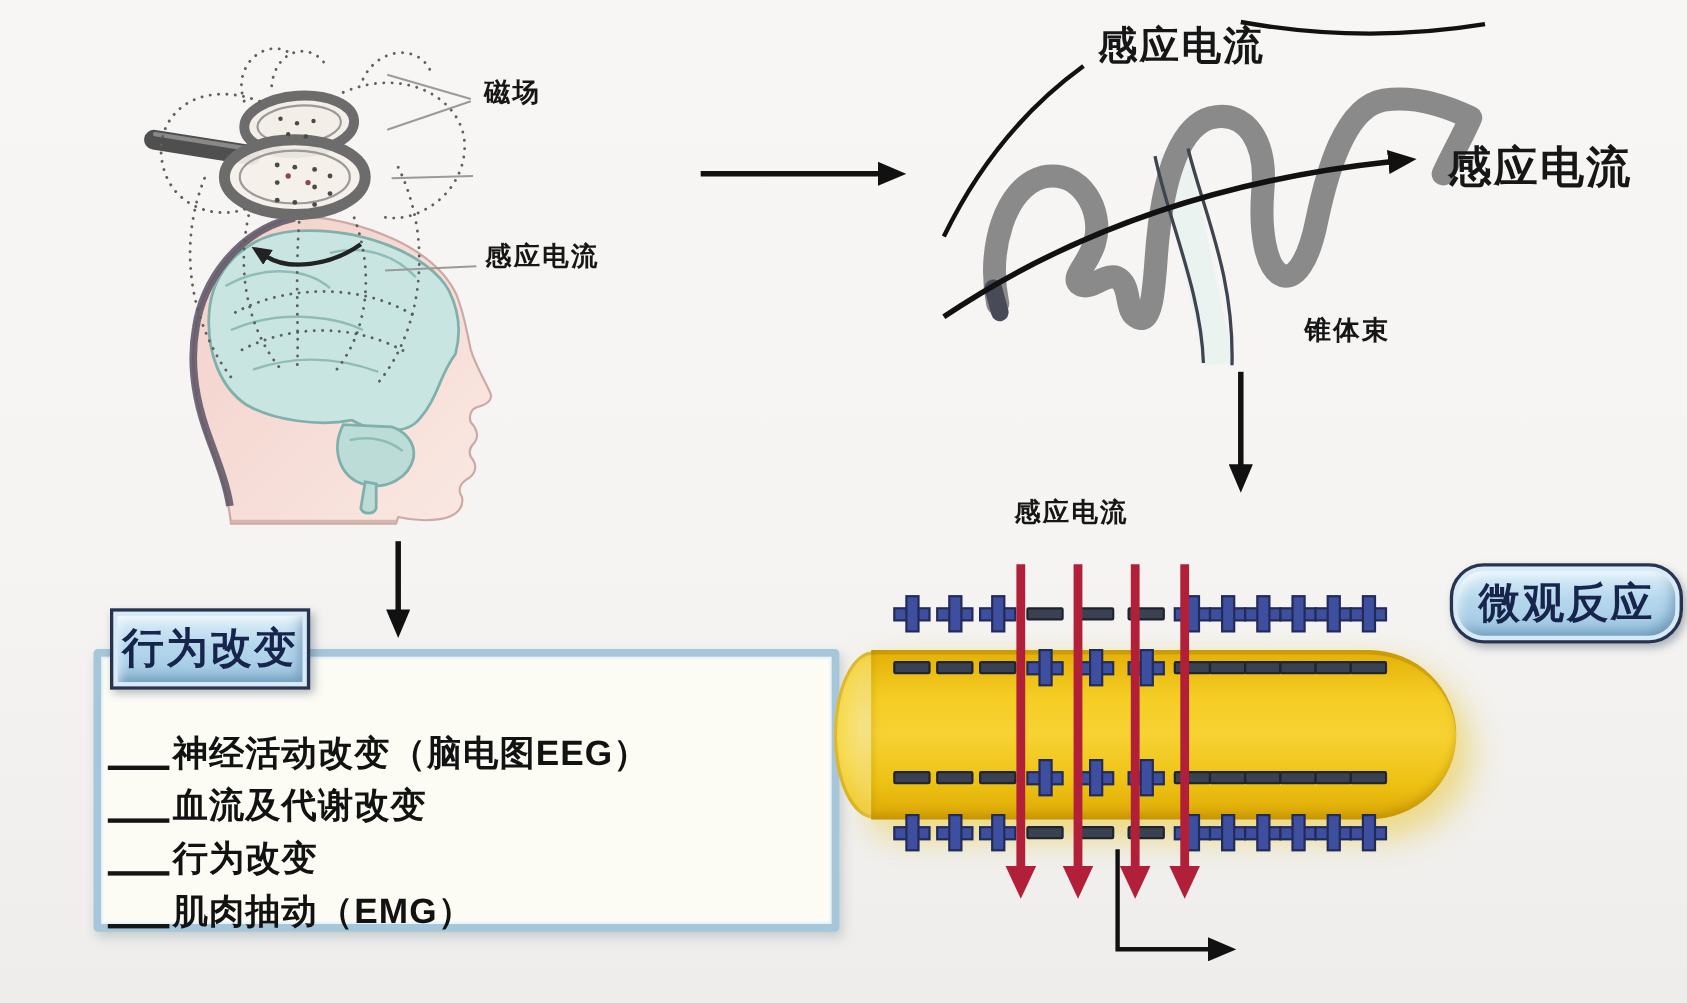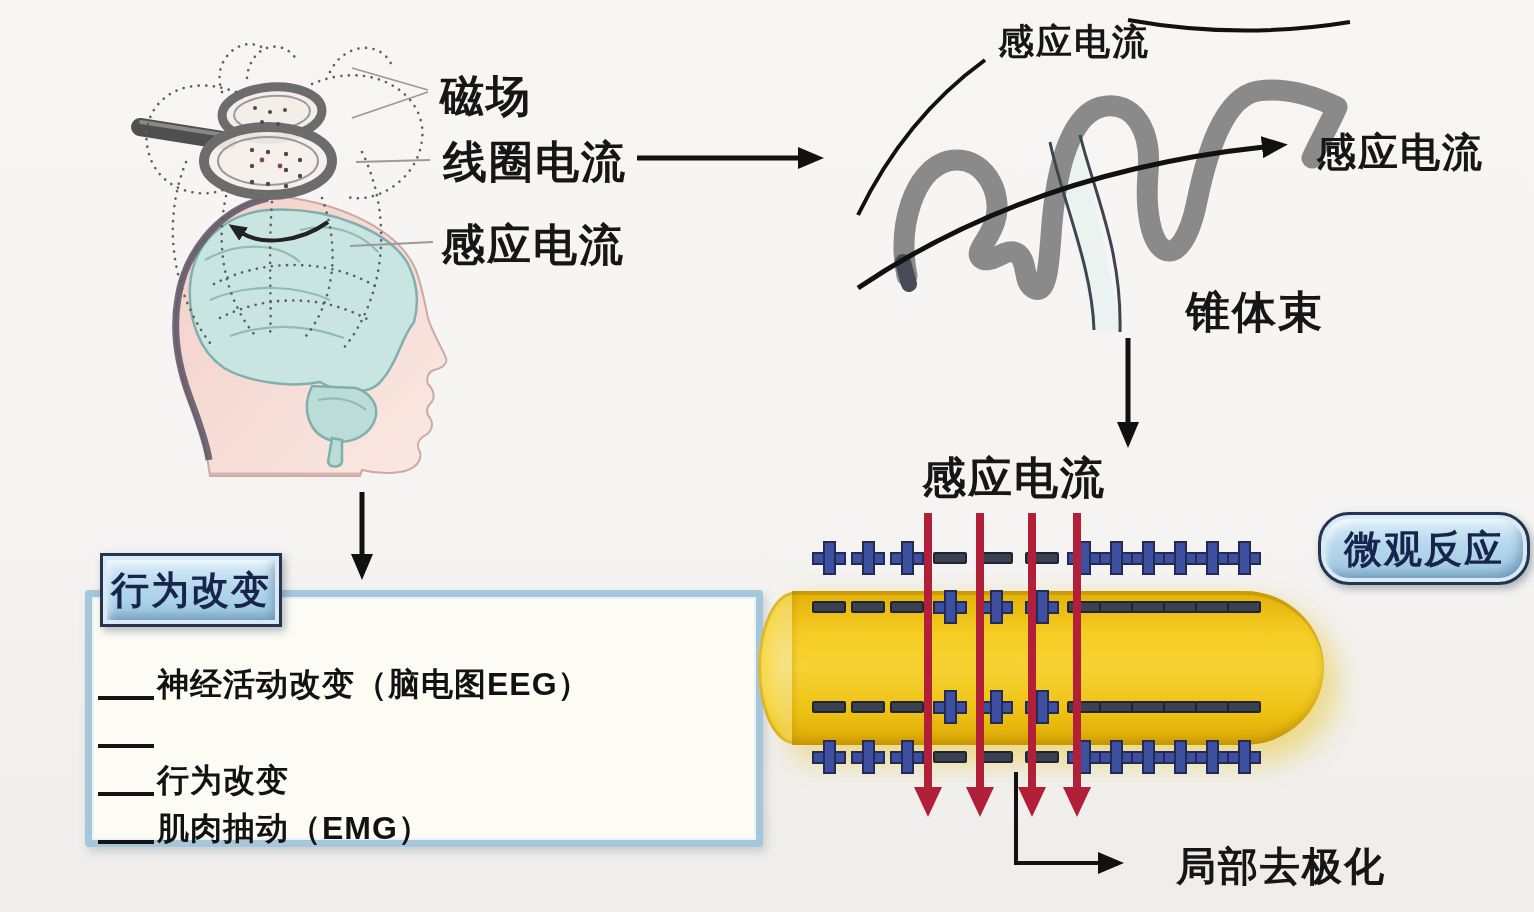--- a/index.html
+++ b/index.html
@@ -41,21 +41,21 @@
   .charge{position:absolute;}
   .plus{width:30px;height:30px;}
   .plus::before{content:"";position:absolute;left:0;top:11px;width:30px;height:9px;
     background:var(--plus-blue,#3f4f9f);box-shadow:0 0 0 2px #222b58;}
   .plus::after{content:"";position:absolute;left:11px;top:0;width:9px;height:30px;
     background:var(--plus-blue,#3f4f9f);box-shadow:0 0 0 2px #222b58;}
   .minus{width:34px;height:12px;background:var(--minus-slate,#3a4150);
     border:2px solid #1f242e;border-radius:2px;box-sizing:border-box;}
   
   .lbl{position:absolute;color:#161616;font-weight:600;line-height:1.1;white-space:nowrap;letter-spacing:2px;}
-  .s36{font-size:36px;} .s38{font-size:44px;} .s40{font-size:40px;}
+  .s36{font-size:36px;} .s38{font-size:24px;} .s40{font-size:40px;}
 </style>
 </head>
 <body>
 
 <div id="stage">
 
   <div id="macro-box"></div>
 
   <div id="axon-layer">
     <div id="axon-cap"></div>
@@ -239,41 +239,40 @@
       <line x1="980" y1="513" x2="980" y2="790" marker-end="url(#ahr)"></line>
       <line x1="1032" y1="513" x2="1032" y2="790" marker-end="url(#ahr)"></line>
       <line x1="1077" y1="513" x2="1077" y2="790" marker-end="url(#ahr)"></line>
     </g>
 
     <path d="M 1016,772 L 1016,863 L 1100,863" fill="none" stroke="#111" stroke-width="4" marker-end="url(#ah)"></path>
   </svg>
 
   <div id="text-layer">
     <div class="lbl s38" style="left:440px;top:72px">磁场</div>
-    <div class="lbl s38" style="left:443px;top:138px">线圈电流</div>
     <div class="lbl s38" style="left:441px;top:221px">感应电流</div>
 
     <div class="lbl s36" style="left:998px;top:22px">感应电流</div>
     <div class="lbl s40" style="left:1316px;top:130px">感应电流</div>
     <div class="lbl s38" style="left:1186px;top:288px">锥体束</div>
 
     <div class="lbl s38" style="left:922px;top:454px">感应电流</div>
-    <div class="lbl s40" style="left:1176px;top:844px">局部去极化</div>
   </div>
 
   <div class="badge" id="macro-badge">行为改变</div>
   <div class="badge" id="micro-badge">微观反应</div>
 
   <div id="macro-list">
       <div class="macro-item">
         <span class="dash"></span>
         <span class="itxt">神经活动改变（脑电图EEG）</span>
       </div>
       <div class="macro-item">
         <span class="dash"></span>
+        <span class="itxt">血流及代谢改变</span>
       </div>
       <div class="macro-item">
         <span class="dash"></span>
         <span class="itxt">行为改变</span>
       </div>
       <div class="macro-item">
         <span class="dash"></span>
         <span class="itxt">肌肉抽动（EMG）</span>
       </div>
     </div>

